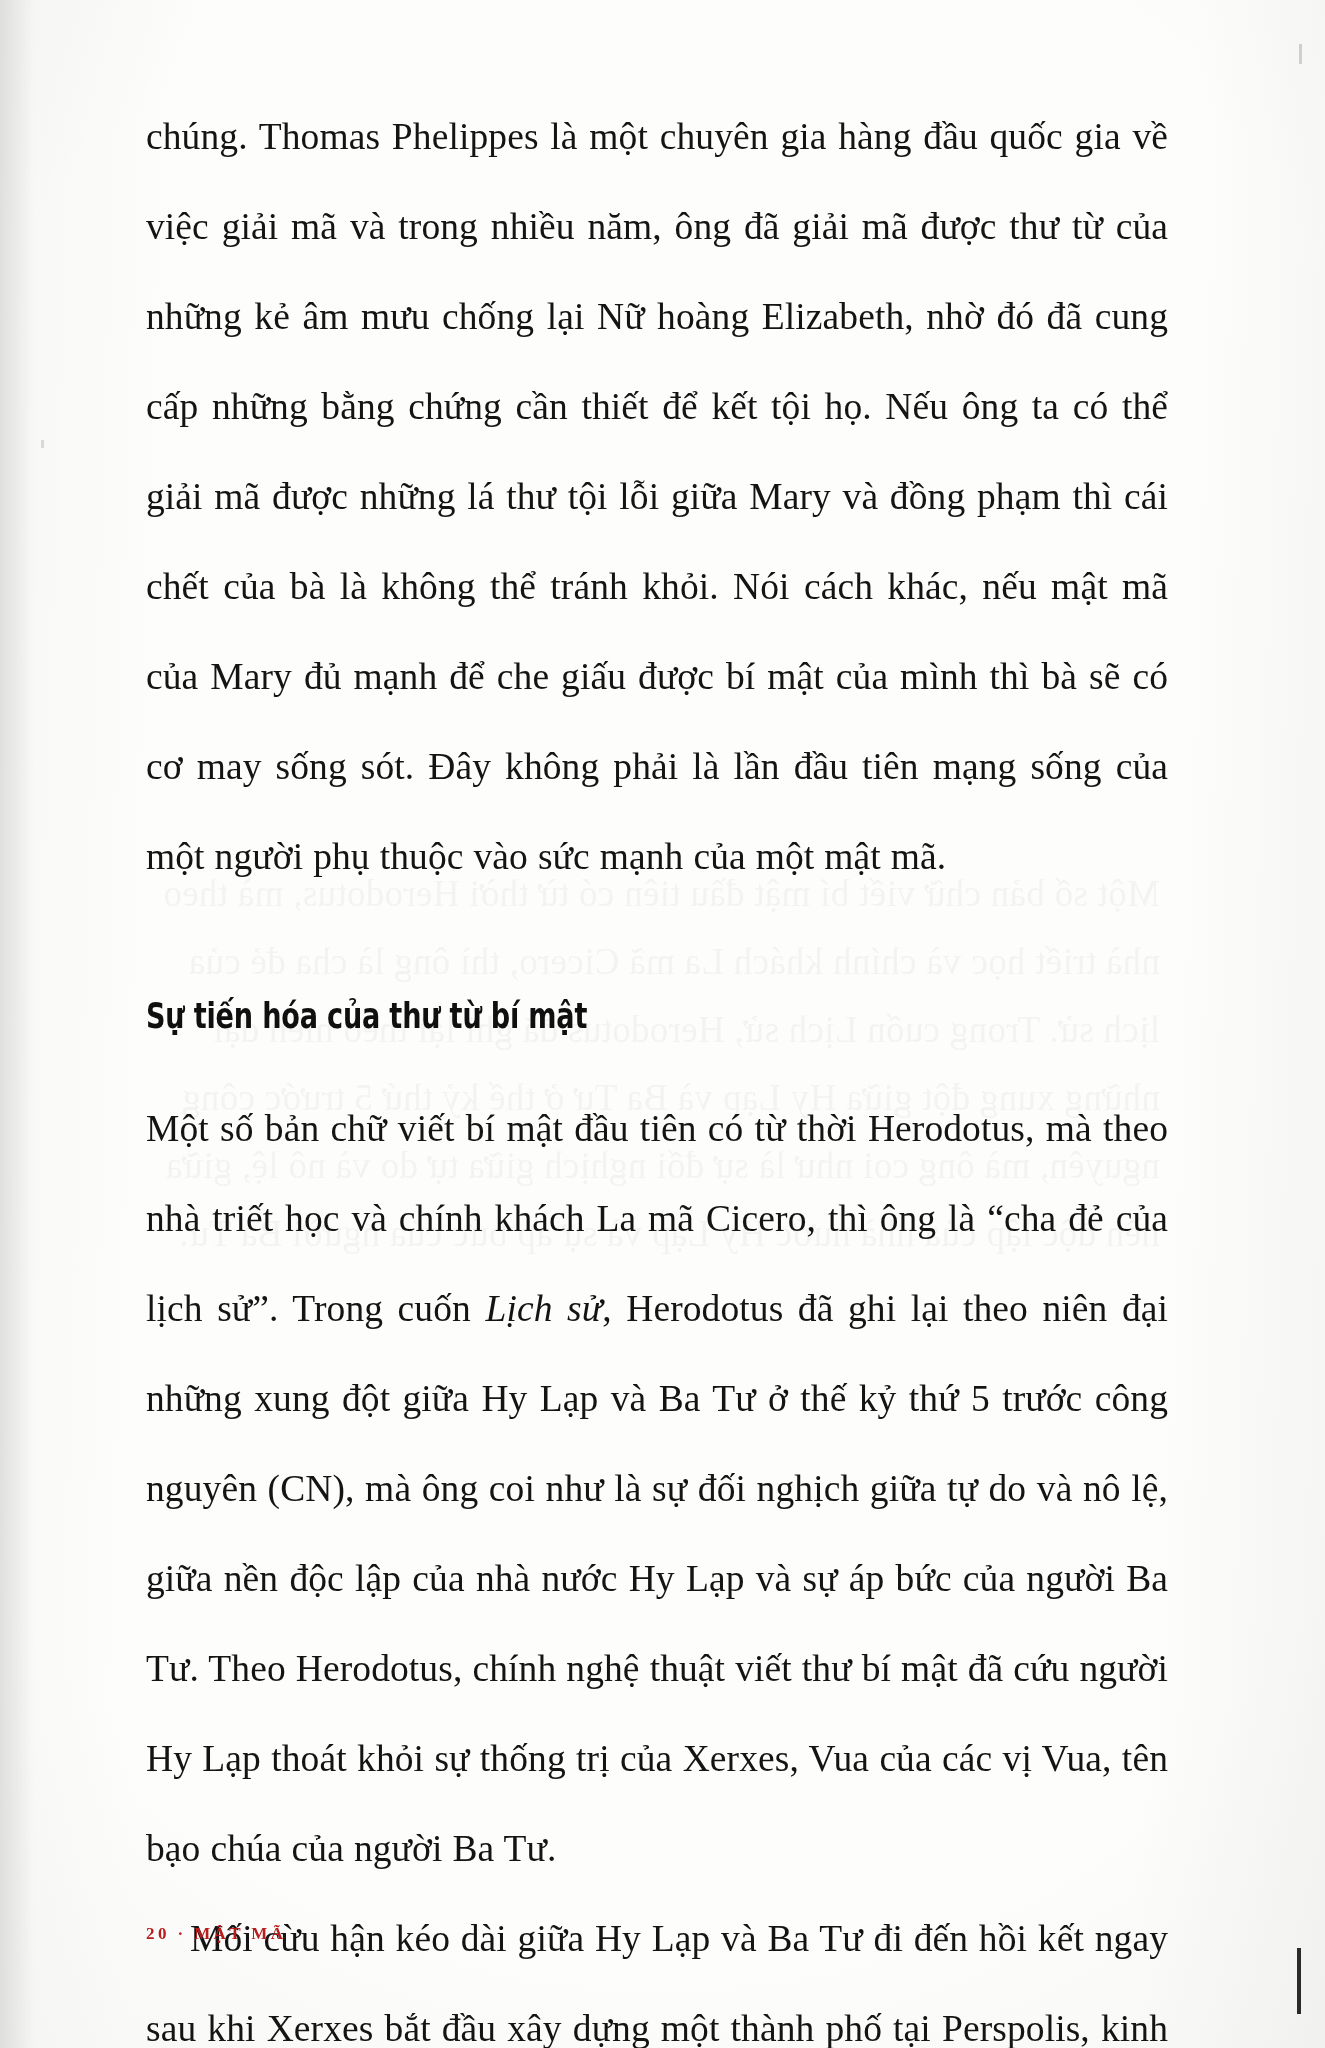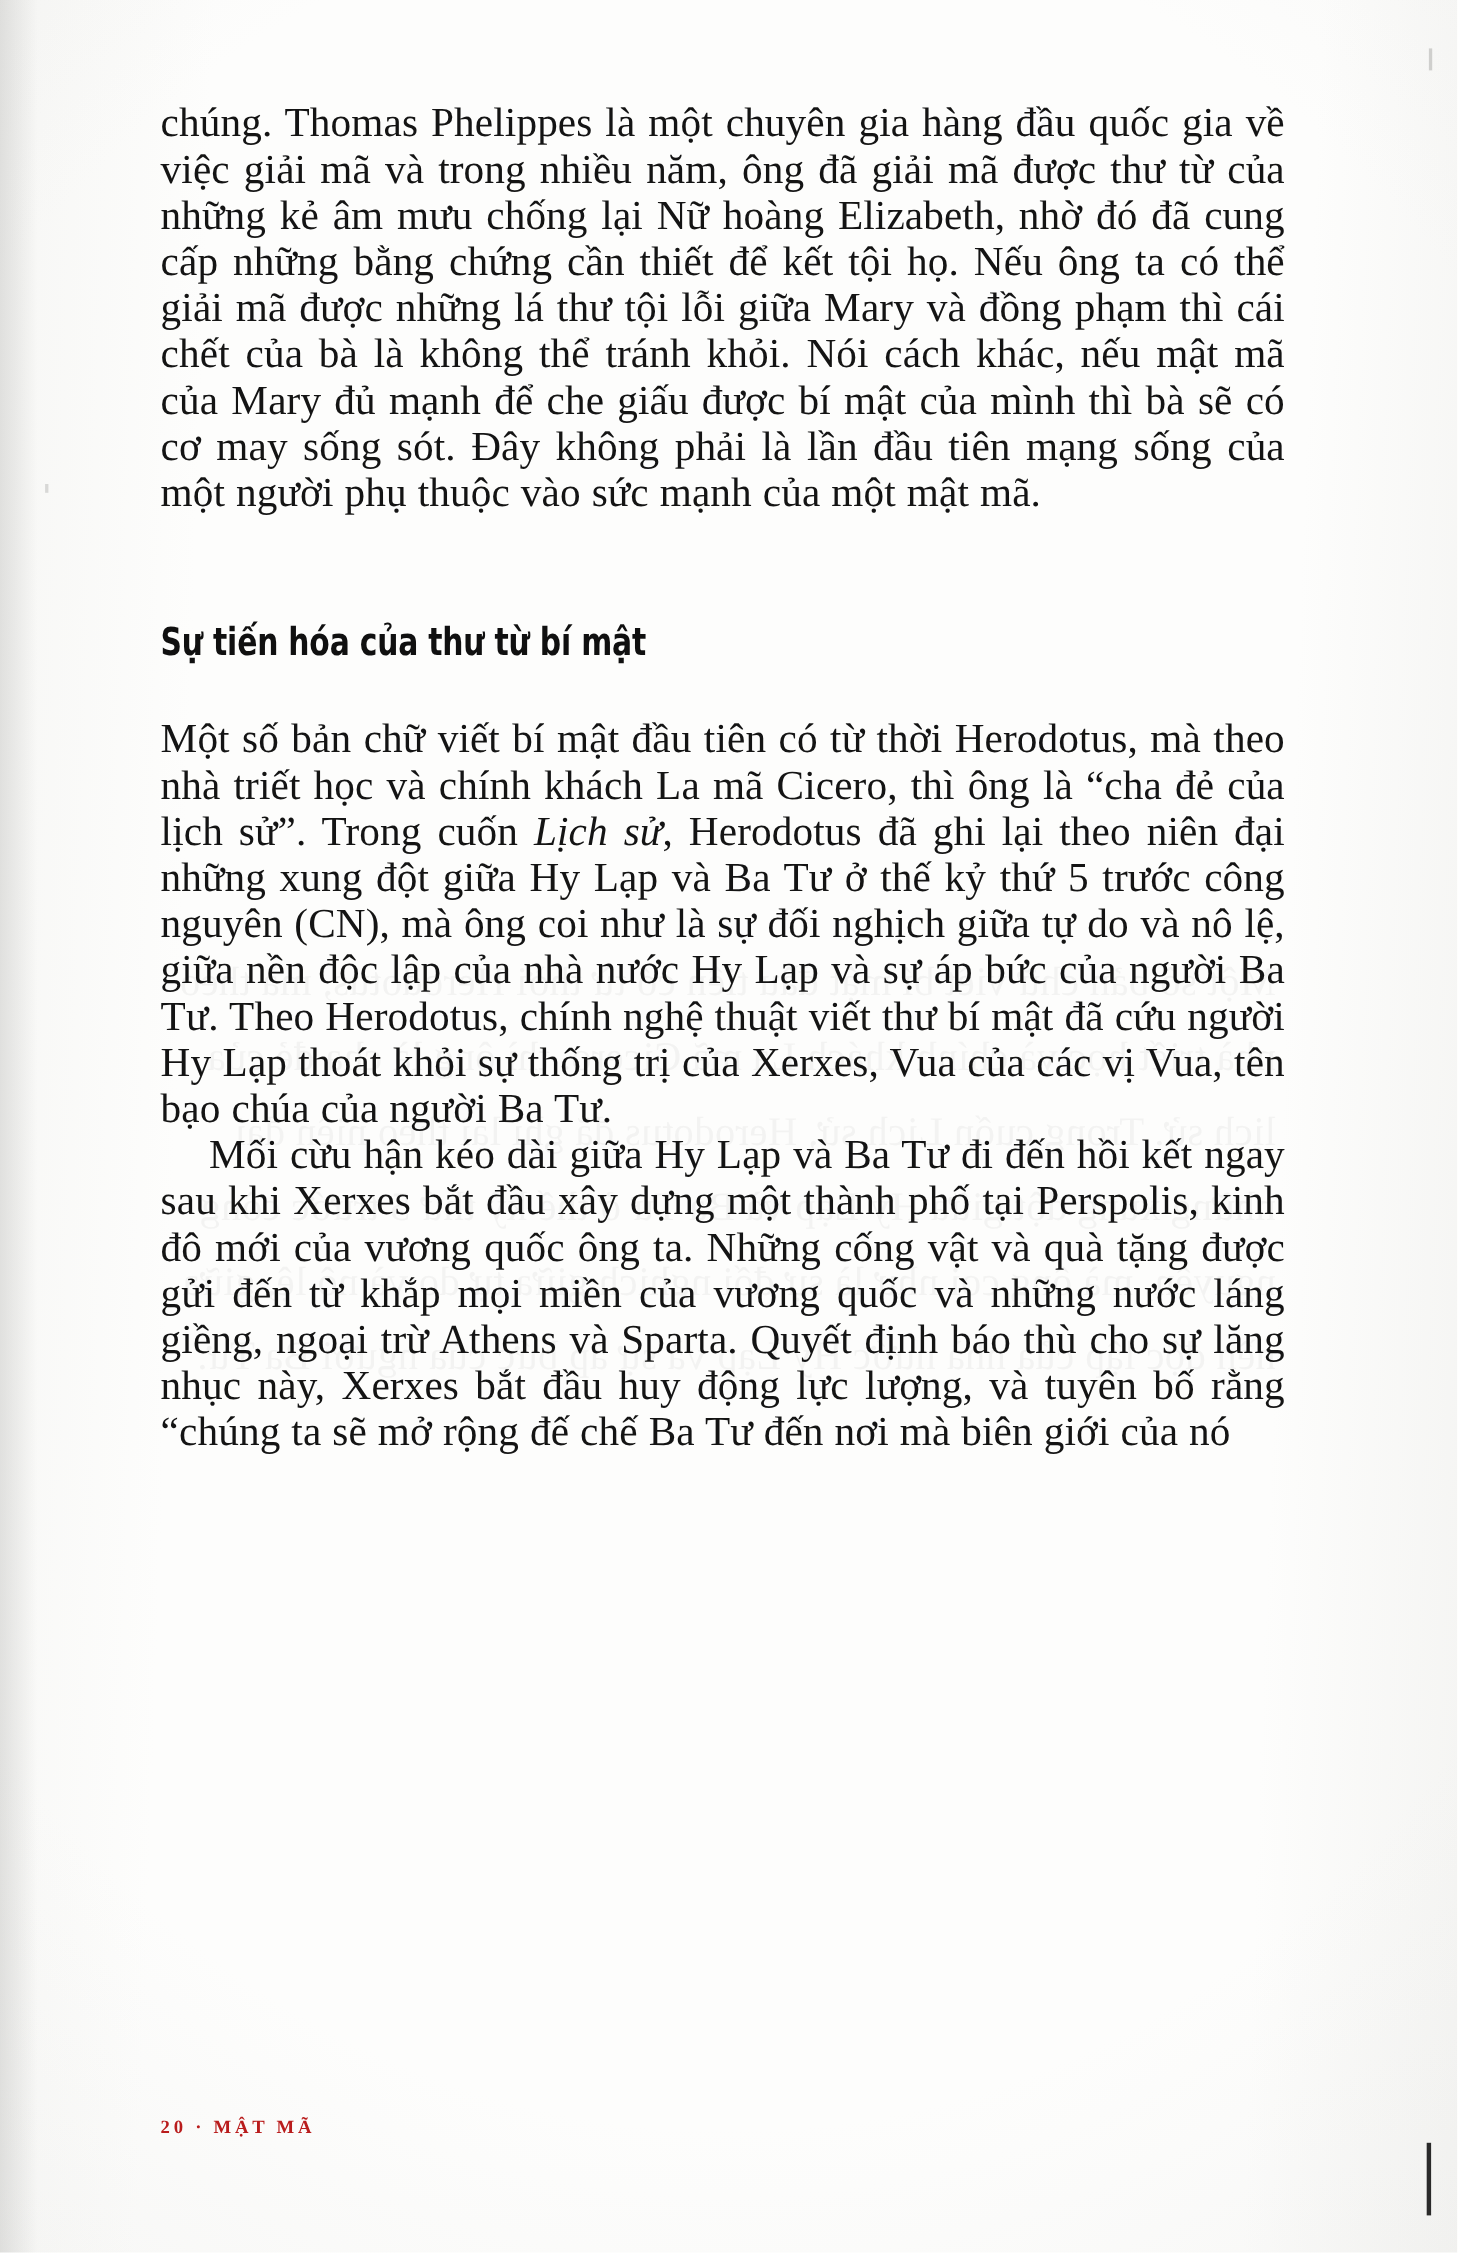--- a/index.html
+++ b/index.html
@@ -50,21 +50,21 @@
     left: 146px;
     top: 92px;
     width: 1022px;
   }
 
   p.body {
     margin: 0;
     text-align: justify;
     text-align-last: left;
     font-size: 37.5px;
-    line-height: 42px;
+    line-height: 90px;
     letter-spacing: .1px;
     word-spacing: .5px;
   }
   p.body.indent { text-indent: 44px; }
 
   h2.section-heading {
     margin: 0;
     font-family: "DejaVu Sans Condensed", "Liberation Sans Narrow", "Liberation Sans", sans-serif;
     font-weight: 700;
     font-size: 35px;

